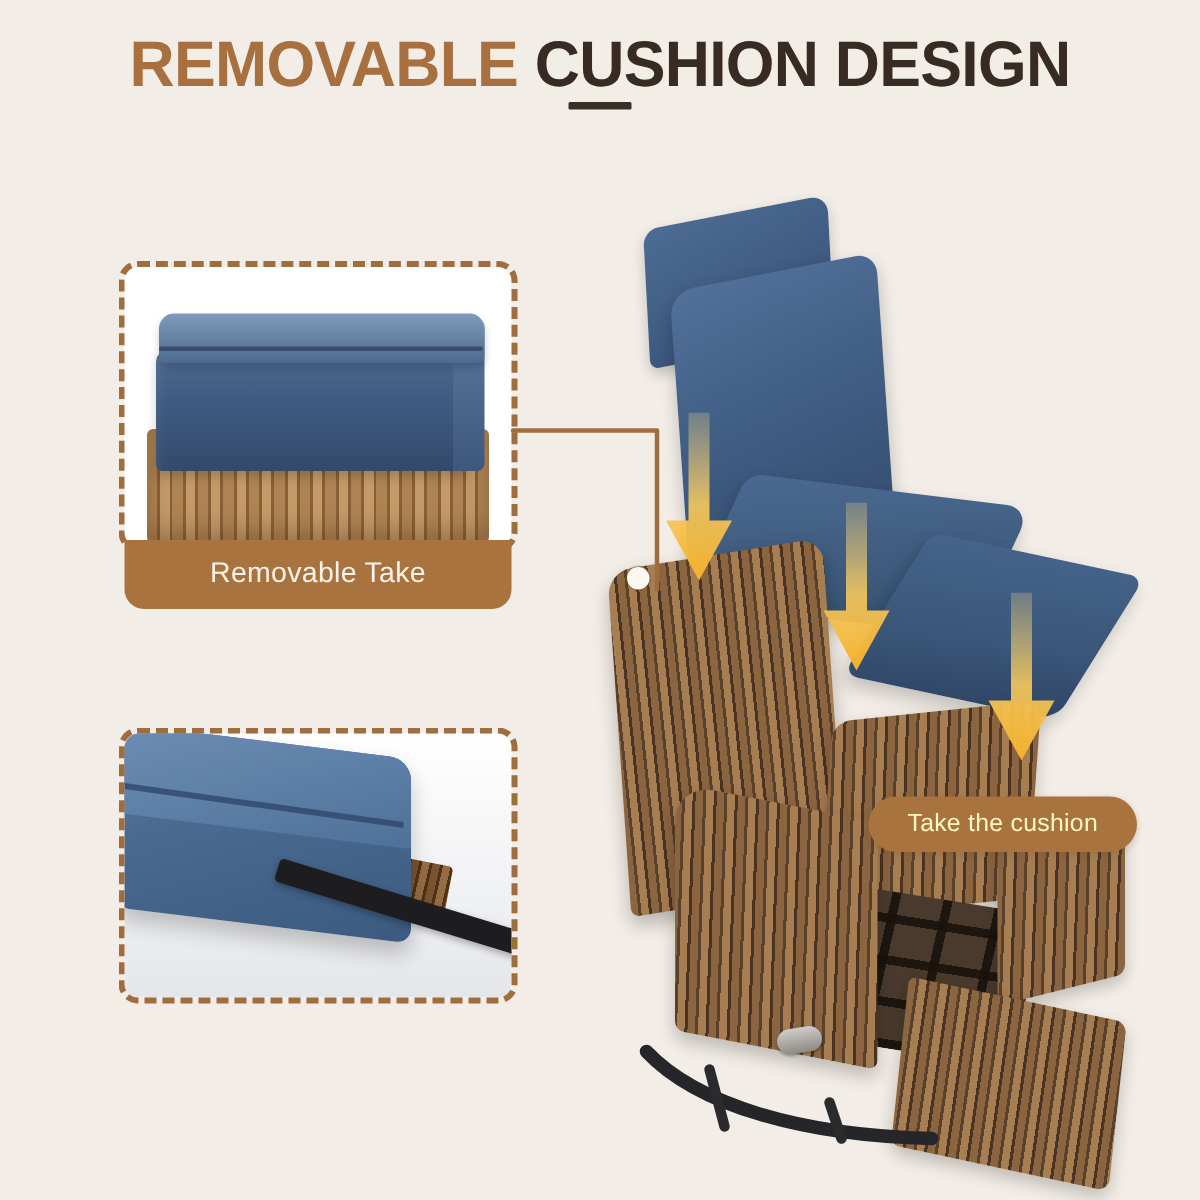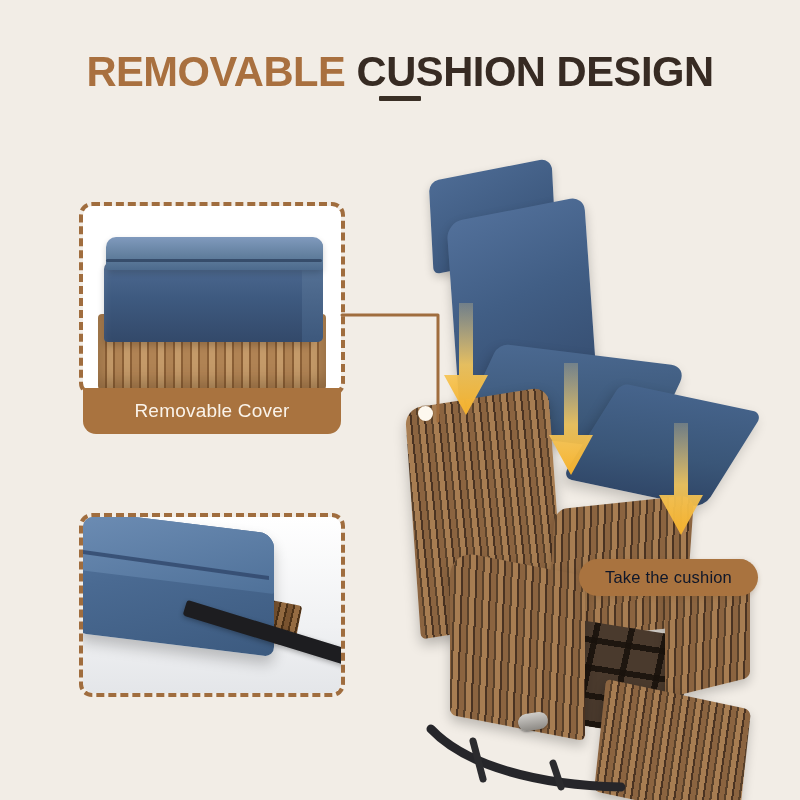--- a/index.html
+++ b/index.html
@@ -4,21 +4,21 @@
 <title>Removable Cushion Design</title>
 <style>
   * { margin:0; padding:0; box-sizing:border-box; }
   html,body { width:800px; height:800px; }
   body {
     background:#f2ede6;
     font-family:"Liberation Sans", sans-serif;
     position:relative;
     overflow:hidden;
   }
-  .stage { position:absolute; inset:0; width:800px; height:598px;margin-top:28px; }
+  .stage { position:absolute; inset:0; width:800px; height:598px; }
 
   
   .title-wrap {
     position:absolute; left:0; top:22px; width:800px;
     text-align:center;
   }
   .title {
     font-size:43px;
     font-weight:700;
     letter-spacing:-0.5px;
@@ -262,21 +262,21 @@
     background:#fdf8ef; border-radius:50%;
     box-shadow:0 0 0 1px rgba(120,80,40,.35);
     z-index:9;
   }
 
   .arrow { position:absolute; z-index:5; }
 
   
   .cta {
     position:absolute; right:42px; bottom:30px;
-    background:#a9733f; color:#0f172a;
+    background:#a9733f; color:#fef9c3;
     border-radius:20px;
     padding:9px 26px;
     font-size:16.5px;
     letter-spacing:.2px;
     white-space:nowrap;
     box-shadow:0 2px 5px rgba(120,80,40,.22);
   }
 </style>
 </head>
 <body>
@@ -294,21 +294,21 @@
   <div class="panel-photo" style="left:83px; top:178px; width:258px; height:186px;">
     <div class="p1-bg"></div>
     <div class="p1-wicker"></div>
     <div class="p1-cush-lower"></div>
     <div class="p1-side"></div>
     <div class="p1-cush-top"></div>
     <div class="p1-seam"></div>
   </div>
   <div class="dashbox" style="left:79px; top:174px; width:266px; height:194px;"></div>
   <div class="label-banner" style="left:83px; top:360px; width:258px; height:46px;">
-    <span>Removable Cover</span>
+    <span>Removable Take</span>
   </div>
 
   <div class="panel-photo" style="left:83px; top:489px; width:258px; height:176px;">
     <div class="p2-bg"></div>
     <div class="p2-wicker"></div>
     <div class="p2-strap2"></div>
     <div class="p2-cush"></div>
     <div class="p2-cush-top"></div>
     <div class="p2-welt"></div>
     <div class="p2-strap"></div>

